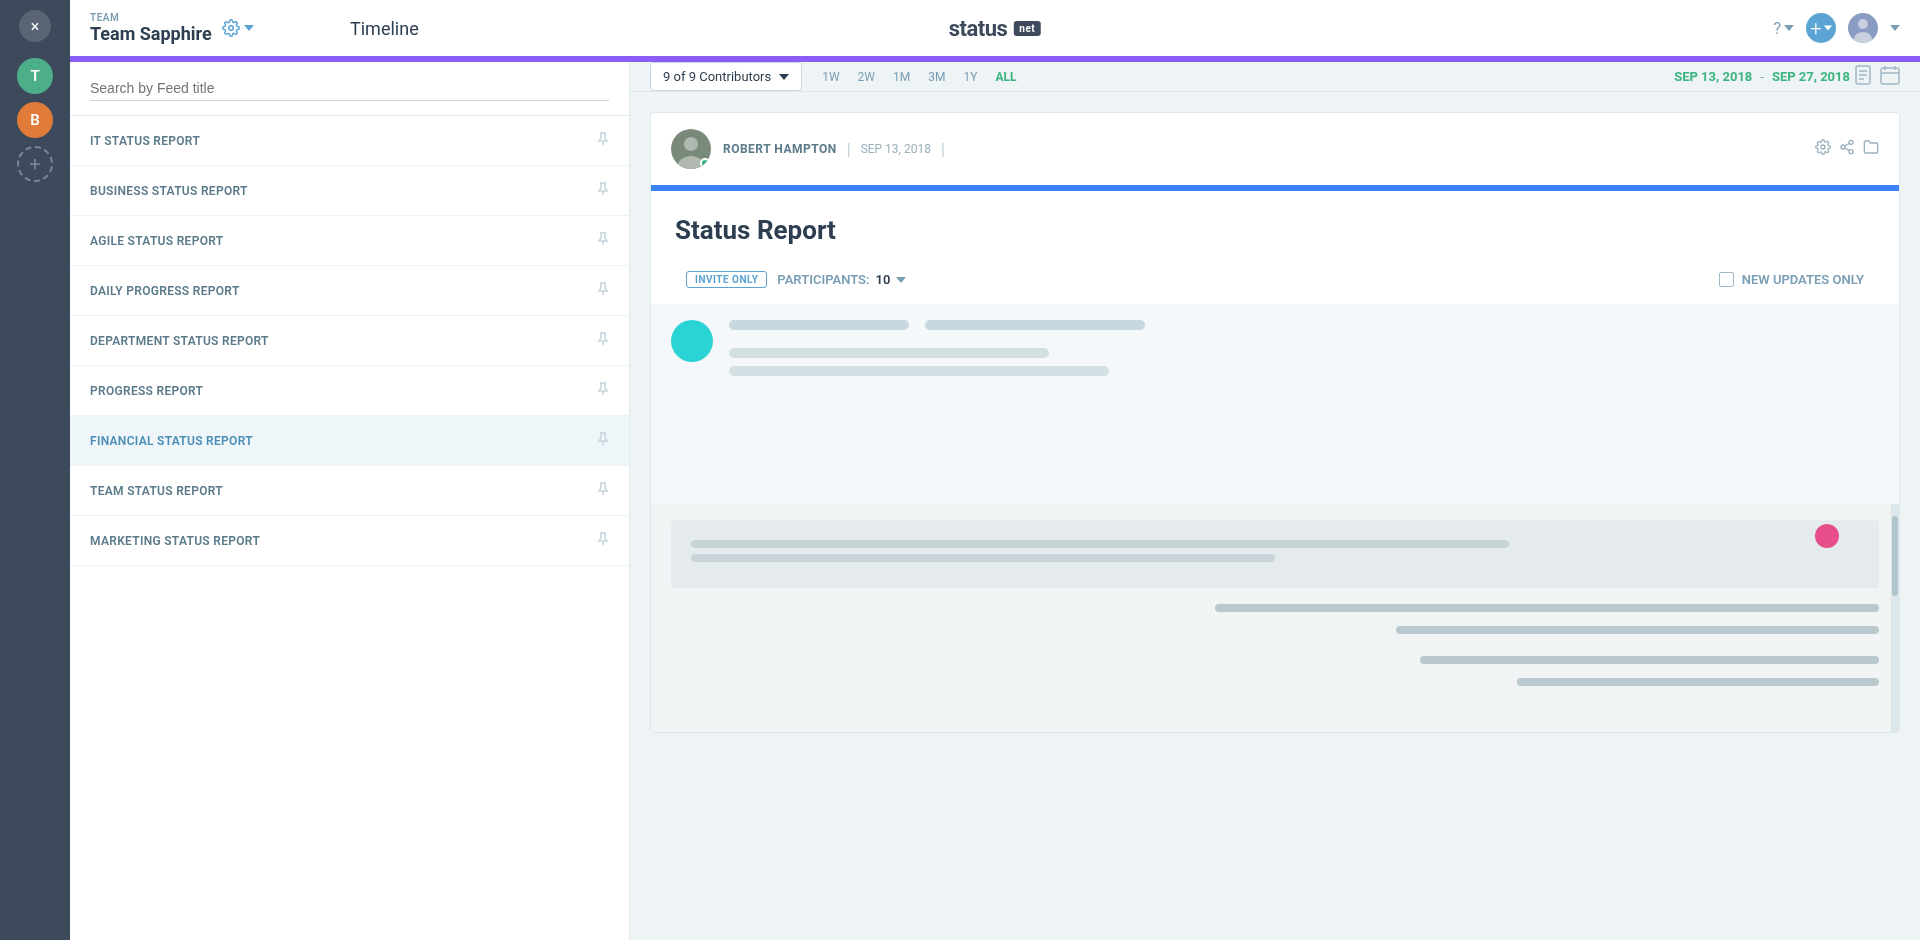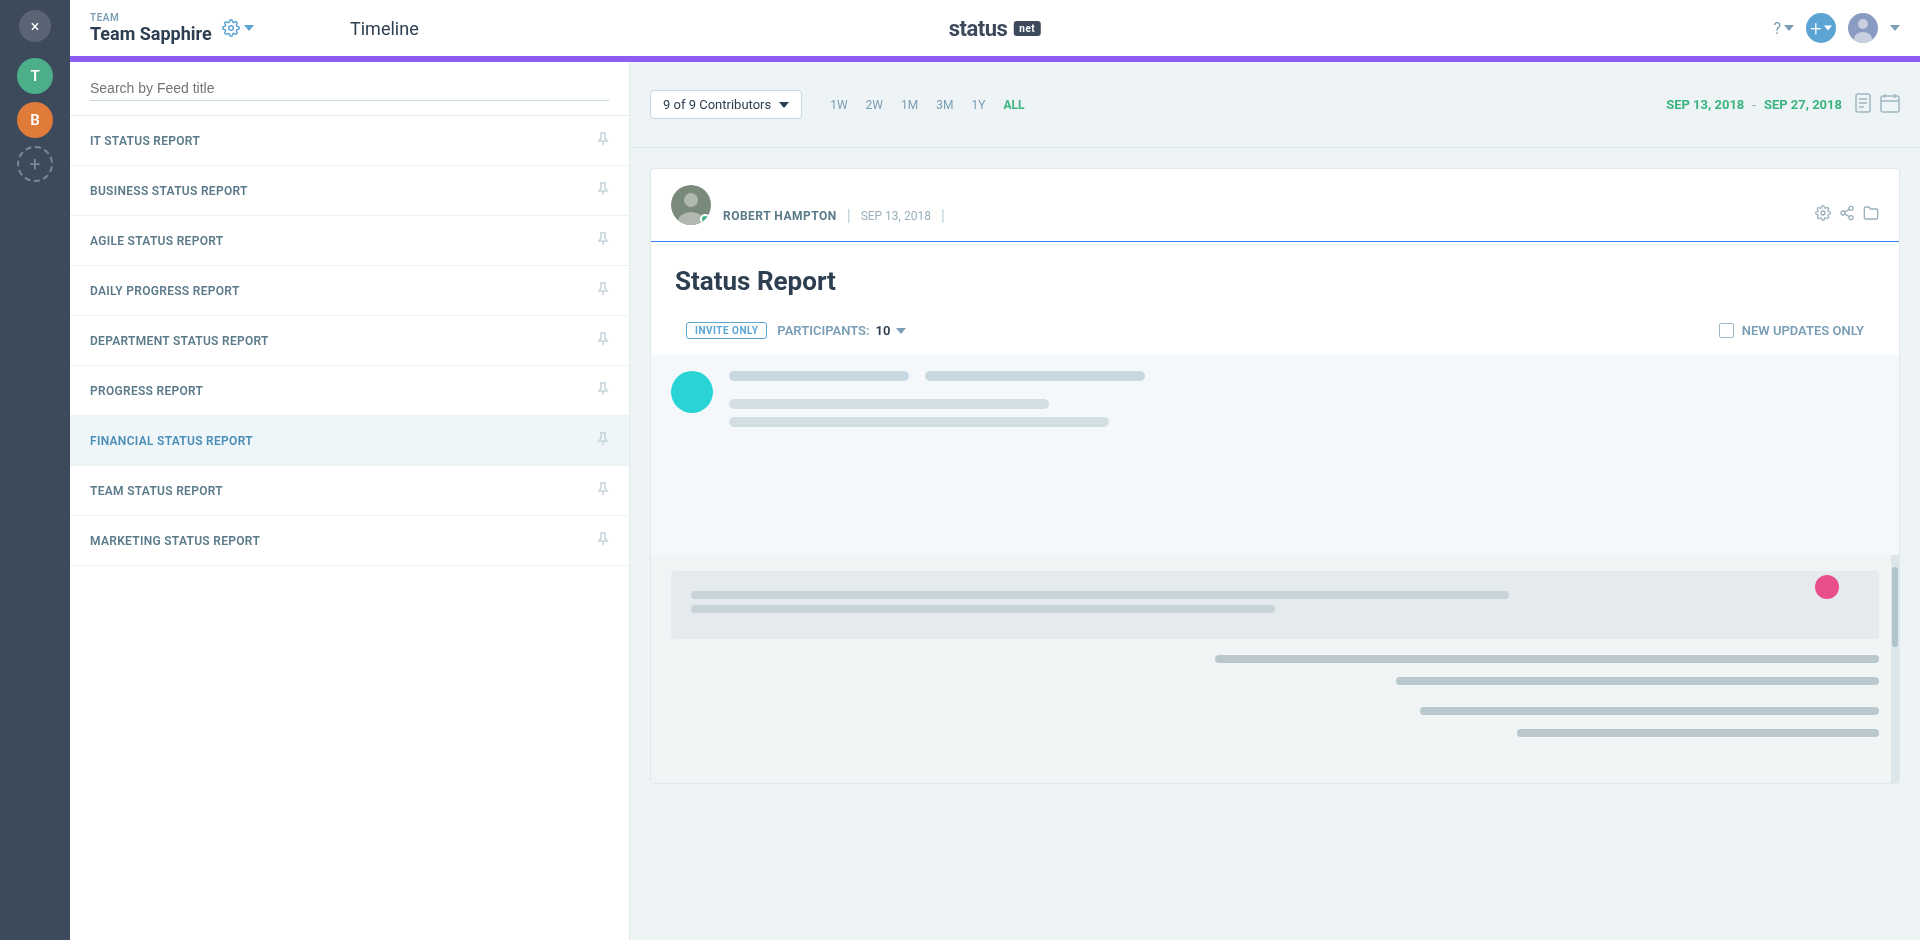--- a/index.html
+++ b/index.html
@@ -173,24 +173,24 @@
       flex: 1;
       background: #eef3f5;
       display: flex;
       flex-direction: column;
       overflow: hidden;
     }
 
     
     .timeline-toolbar {
       background: #eef3f5;
-      padding: 28px 20px;
+      padding: 0 20px;
       display: flex;
       align-items: center;
-      gap: 12px;
+      gap: 4px;
       border-bottom: 1px solid #dce8ec;
       flex-shrink: 0;
     }
     .contributors-select {
       border: 1px solid #c8d8e0;
       border-radius: 4px;
       padding: 6px 12px;
       background: #fff;
       font-size: 13px;
       color: #2c3e50;
@@ -234,23 +234,23 @@
     .report-card {
       background: #fff;
       border-radius: 4px;
       border: 1px solid #dde8ec;
       margin-bottom: 20px;
       overflow: hidden;
     }
     .report-header {
       padding: 16px 20px;
       display: flex;
-      align-items: flex-end;
+      align-items: center;
       gap: 12px;
-      border-bottom: 1px solid #3b82f6;
+      border-bottom: 6px solid #3b82f6;
     }
     .report-avatar {
       width: 40px; height: 40px;
       border-radius: 50%;
       background: #c8c8c8;
       overflow: hidden;
       position: relative;
       flex-shrink: 0;
     }
     .status-dot {

